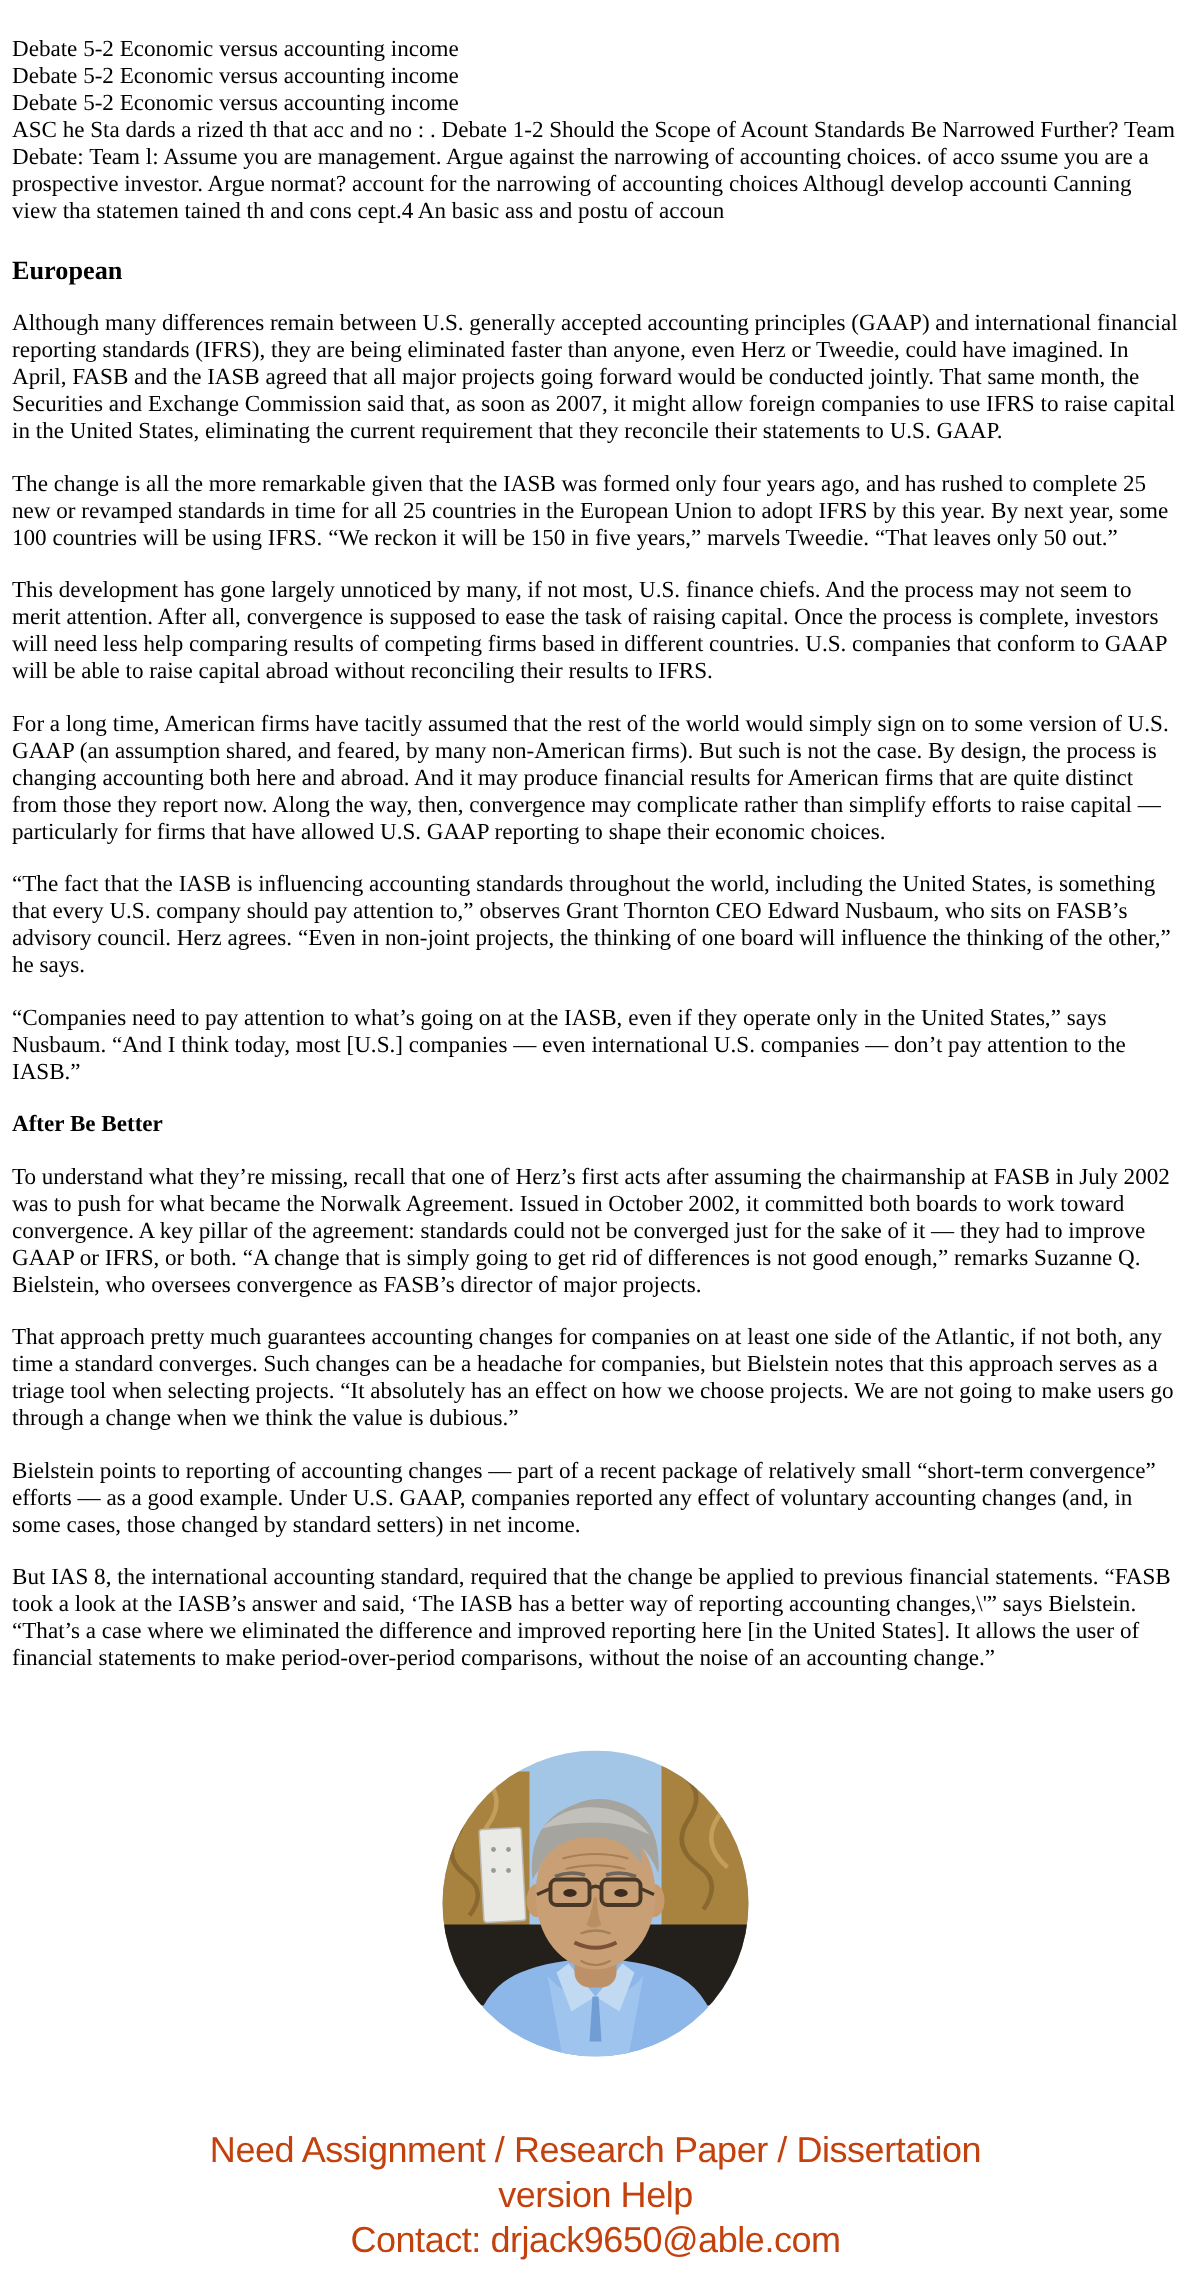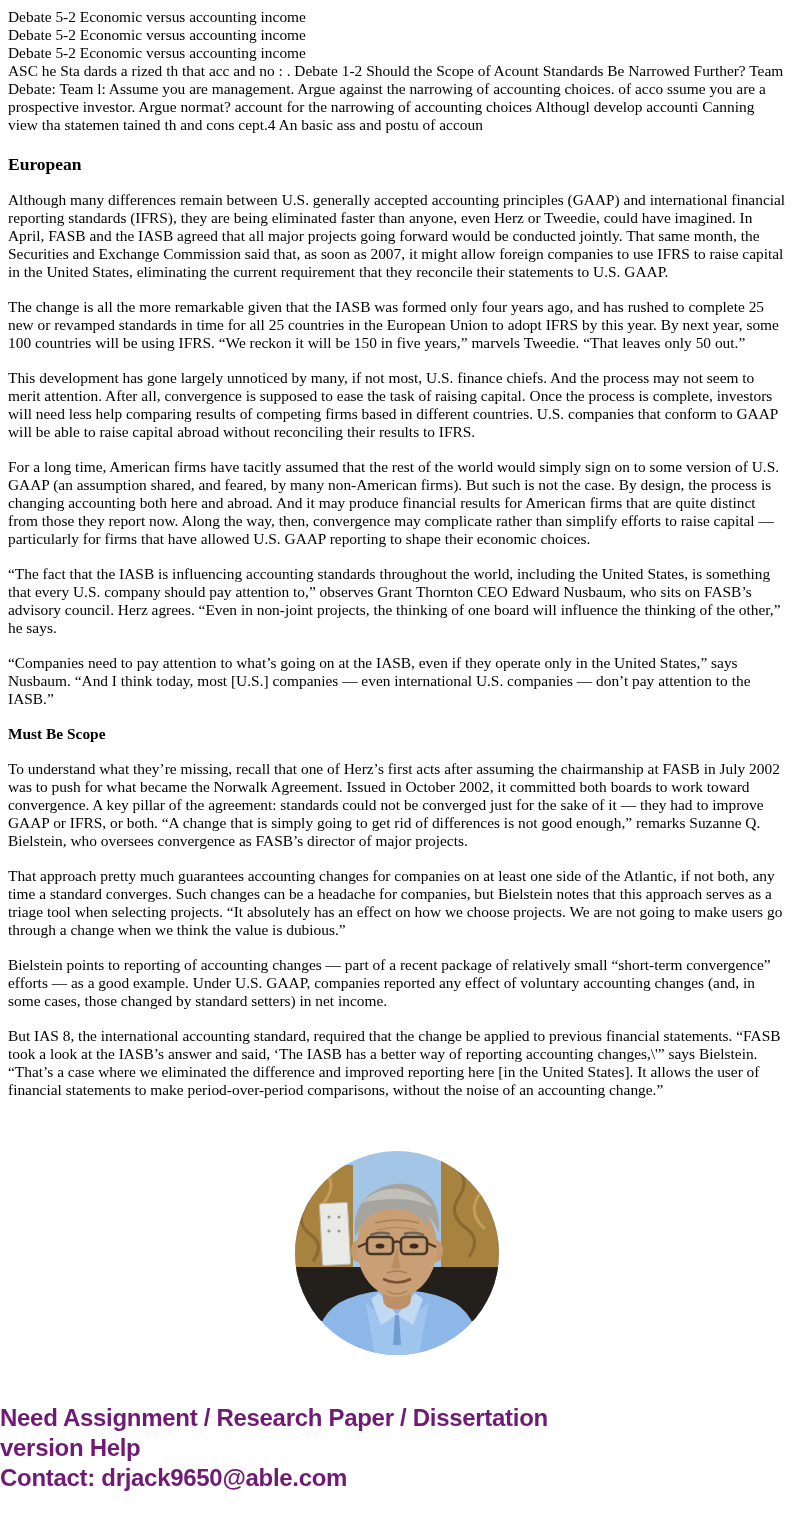--- a/index.html
+++ b/index.html
@@ -9,20 +9,21 @@
     font-family: "Liberation Serif", serif;
   }
   .article {
     box-sizing: border-box;
     width: 794px;
     height: 1122px;          
     overflow: hidden;
     padding: 8px 8px 0 8px;
     font-size: 15.4px;
     line-height: 18px;
+    margin-top: 16px;
   }
   .title-line { margin: 0; }
   .intro { margin: 0; }
   p.para { margin: 17px 0; font-family: Liberation Serif, serif; }
   .solution-heading {
     font-size: 17.5px;
     font-weight: bold;
     margin: 21px 0 0 0;
     line-height: 19px;
   }
@@ -33,48 +34,48 @@
   }
   .photo-wrap {
     height: 204px;
     margin-top: 29px;
     display: flex;
     justify-content: center;
   }
   .photo-wrap svg { display: block; }
   .footer {
     margin-top: 48px;
-    text-align: left;
+    text-align: center;
     font-family: "Liberation Sans", sans-serif;
-    font-weight: bold;
+    font-weight: normal;
     font-size: 24px;
     line-height: 30px;
     letter-spacing: -0.3px;
-    color: #701a75;
+    color: #c2410c;
   }
 </style>
 </head>
 <body>
 
 <div class="article">
   <div class="title-line">Debate 5-2 Economic versus accounting income</div>
   <div class="title-line">Debate 5-2 Economic versus accounting income</div>
   <div class="title-line">Debate 5-2 Economic versus accounting income</div>
   <div class="intro">ASC he Sta dards a rized th that acc and no : . Debate 1-2 Should the Scope of Acount Standards Be Narrowed Further? Team Debate: Team l: Assume you are management. Argue against the narrowing of accounting choices. of acco ssume you are a prospective investor. Argue normat? account for the narrowing of accounting choices Althougl develop accounti Canning view tha statemen tained th and cons cept.4 An basic ass and postu of accoun</div>
 
   <h1 class="solution-heading">European</h1>
 
   <p class="para">Although many differences remain between U.S. generally accepted accounting principles (GAAP) and international financial reporting standards (IFRS), they are being eliminated faster than anyone, even Herz or Tweedie, could have imagined. In April, FASB and the IASB agreed that all major projects going forward would be conducted jointly. That same month, the Securities and Exchange Commission said that, as soon as 2007, it might allow foreign companies to use IFRS to raise capital in the United States, eliminating the current requirement that they reconcile their statements to U.S. GAAP.</p>
   <p class="para">The change is all the more remarkable given that the IASB was formed only four years ago, and has rushed to complete 25 new or revamped standards in time for all 25 countries in the European Union to adopt IFRS by this year. By next year, some 100 countries will be using IFRS. “We reckon it will be 150 in five years,” marvels Tweedie. “That leaves only 50 out.”</p>
   <p class="para">This development has gone largely unnoticed by many, if not most, U.S. finance chiefs. And the process may not seem to merit attention. After all, convergence is supposed to ease the task of raising capital. Once the process is complete, investors will need less help comparing results of competing firms based in different countries. U.S. companies that conform to GAAP will be able to raise capital abroad without reconciling their results to IFRS.</p>
   <p class="para">For a long time, American firms have tacitly assumed that the rest of the world would simply sign on to some version of U.S. GAAP (an assumption shared, and feared, by many non-American firms). But such is not the case. By design, the process is changing accounting both here and abroad. And it may produce financial results for American firms that are quite distinct from those they report now. Along the way, then, convergence may complicate rather than simplify efforts to raise capital — particularly for firms that have allowed U.S. GAAP reporting to shape their economic choices.</p>
   <p class="para">“The fact that the IASB is influencing accounting standards throughout the world, including the United States, is something that every U.S. company should pay attention to,” observes Grant Thornton CEO Edward Nusbaum, who sits on FASB’s advisory council. Herz agrees. “Even in non-joint projects, the thinking of one board will influence the thinking of the other,” he says.</p>
   <p class="para">“Companies need to pay attention to what’s going on at the IASB, even if they operate only in the United States,” says Nusbaum. “And I think today, most [U.S.] companies — even international U.S. companies — don’t pay attention to the IASB.”</p>
 
-  <h2 class="sub-heading">Must Be Scope</h2>
+  <h2 class="sub-heading">After Be Better</h2>
 
   <p class="para">To understand what they’re missing, recall that one of Herz’s first acts after assuming the chairmanship at FASB in July 2002 was to push for what became the Norwalk Agreement. Issued in October 2002, it committed both boards to work toward convergence. A key pillar of the agreement: standards could not be converged just for the sake of it — they had to improve GAAP or IFRS, or both. “A change that is simply going to get rid of differences is not good enough,” remarks Suzanne Q. Bielstein, who oversees convergence as FASB’s director of major projects.</p>
   <p class="para">That approach pretty much guarantees accounting changes for companies on at least one side of the Atlantic, if not both, any time a standard converges. Such changes can be a headache for companies, but Bielstein notes that this approach serves as a triage tool when selecting projects. “It absolutely has an effect on how we choose projects. We are not going to make users go through a change when we think the value is dubious.”</p>
   <p class="para">Bielstein points to reporting of accounting changes — part of a recent package of relatively small “short-term convergence” efforts — as a good example. Under U.S. GAAP, companies reported any effect of voluntary accounting changes (and, in some cases, those changed by standard setters) in net income.</p>
   <p class="para">But IAS 8, the international accounting standard, required that the change be applied to previous financial statements. “FASB took a look at the IASB’s answer and said, ‘The IASB has a better way of reporting accounting changes,\'” says Bielstein. “That’s a case where we eliminated the difference and improved reporting here [in the United States]. It allows the user of financial statements to make period-over-period comparisons, without the noise of an accounting change.”</p>
 </div>
 
 <div class="photo-wrap">
 
   <svg width="204" height="204" viewBox="0 0 204 204" aria-hidden="true">

